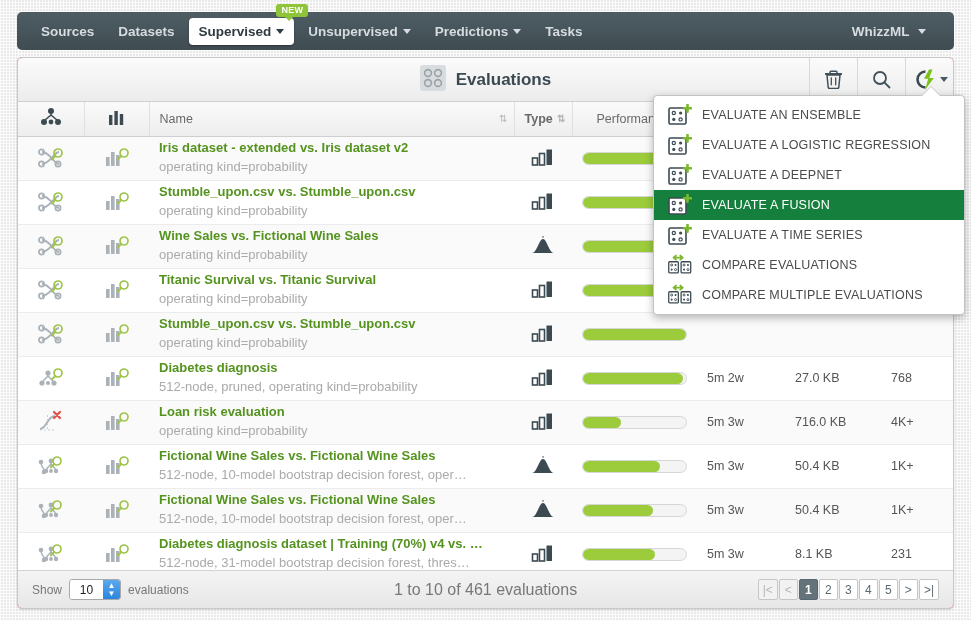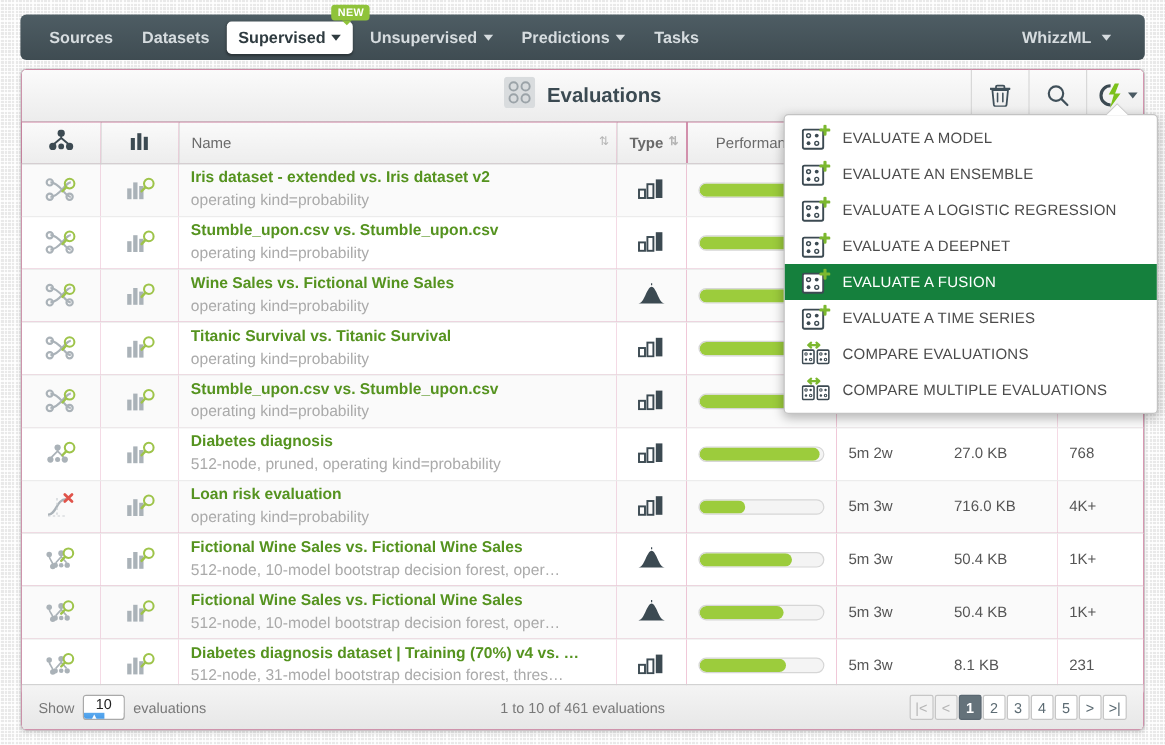--- a/index.html
+++ b/index.html
@@ -221,21 +221,20 @@
   .stepper {
     display: inline-flex;
     align-items: stretch;
     height: 21px;
     border: 1px solid #a9a9a9;
     border-radius: 3px;
     overflow: hidden;
     margin: 0 7px;
     background: #fff;
     cursor: pointer;
-    flex-direction: column;
   }
   .stepper-val {
     width: 33px;
     display: flex;
     align-items: center;
     justify-content: center;
     font-size: 12px;
     color: #222;
     background: #fff;
   }
@@ -248,21 +247,21 @@
     flex-direction: column;
     align-items: center;
     justify-content: center;
     line-height: .9;
   }
   .foot-count {
     position: absolute;
     left: 0; right: 0;
     text-align: center;
     pointer-events: none;
-    font-size: 12px;
+    font-size: 16px;
     color: #787878;
   }
   .pager { margin-left: auto; display: flex; gap: 1px; z-index: 2; }
   .pg {
     min-width: 19px; height: 21px;
     padding: 0 4px;
     border: 1px solid #c6c6c6;
     background: #fff;
     color: #5c6b73;
     font-size: 12px;
@@ -823,33 +822,20 @@
       <span class="mi-ico">
         <svg width="24" height="22" viewBox="0 0 24 22">
           <rect x="1" y="4" width="17" height="16" rx="1.4" fill="#fff" stroke="#3c4a52" stroke-width="1.6"></rect>
           <circle cx="5.8" cy="9" r="1.6" fill="none" stroke="#3c4a52" stroke-width="1.2"></circle>
           <circle cx="12.6" cy="9" r="1.6" fill="#3c4a52"></circle>
           <circle cx="5.8" cy="15.4" r="1.6" fill="#3c4a52"></circle>
           <circle cx="12.6" cy="15.4" r="1.6" fill="none" stroke="#3c4a52" stroke-width="1.2"></circle>
           <path d="M19.5 0.8v7M16 4.3h7" stroke="#7cb82f" stroke-width="2.6" stroke-linecap="round"></path>
         </svg>
       </span>
-      <span>EVALUATE A MODEL</span>
-    </div>
-    <div class="menu-item">
-      <span class="mi-ico">
-        <svg width="24" height="22" viewBox="0 0 24 22">
-          <rect x="1" y="4" width="17" height="16" rx="1.4" fill="#fff" stroke="#3c4a52" stroke-width="1.6"></rect>
-          <circle cx="5.8" cy="9" r="1.6" fill="none" stroke="#3c4a52" stroke-width="1.2"></circle>
-          <circle cx="12.6" cy="9" r="1.6" fill="#3c4a52"></circle>
-          <circle cx="5.8" cy="15.4" r="1.6" fill="#3c4a52"></circle>
-          <circle cx="12.6" cy="15.4" r="1.6" fill="none" stroke="#3c4a52" stroke-width="1.2"></circle>
-          <path d="M19.5 0.8v7M16 4.3h7" stroke="#7cb82f" stroke-width="2.6" stroke-linecap="round"></path>
-        </svg>
-      </span>
       <span>EVALUATE AN ENSEMBLE</span>
     </div>
     <div class="menu-item">
       <span class="mi-ico">
         <svg width="24" height="22" viewBox="0 0 24 22">
           <rect x="1" y="4" width="17" height="16" rx="1.4" fill="#fff" stroke="#3c4a52" stroke-width="1.6"></rect>
           <circle cx="5.8" cy="9" r="1.6" fill="none" stroke="#3c4a52" stroke-width="1.2"></circle>
           <circle cx="12.6" cy="9" r="1.6" fill="#3c4a52"></circle>
           <circle cx="5.8" cy="15.4" r="1.6" fill="#3c4a52"></circle>
           <circle cx="12.6" cy="15.4" r="1.6" fill="none" stroke="#3c4a52" stroke-width="1.2"></circle>

